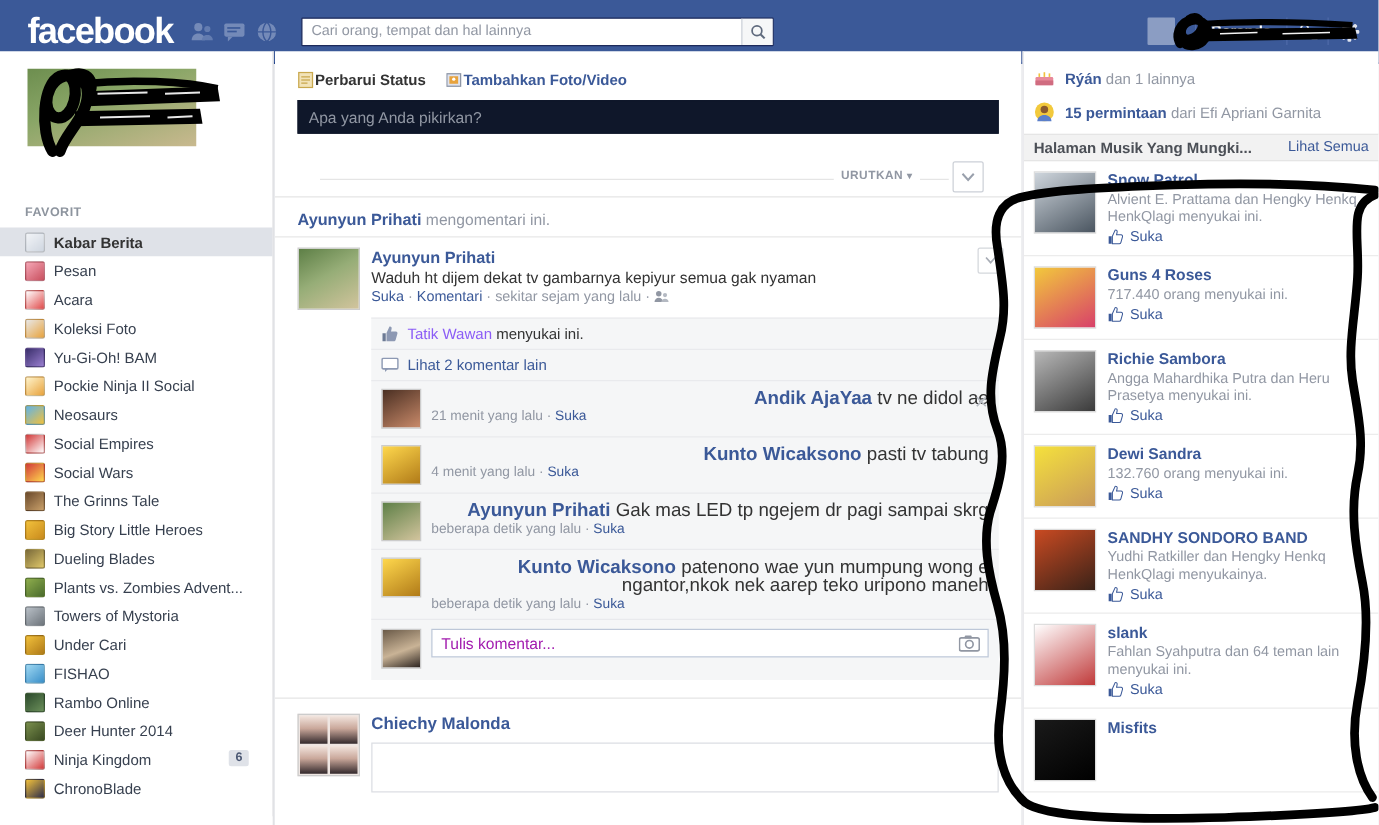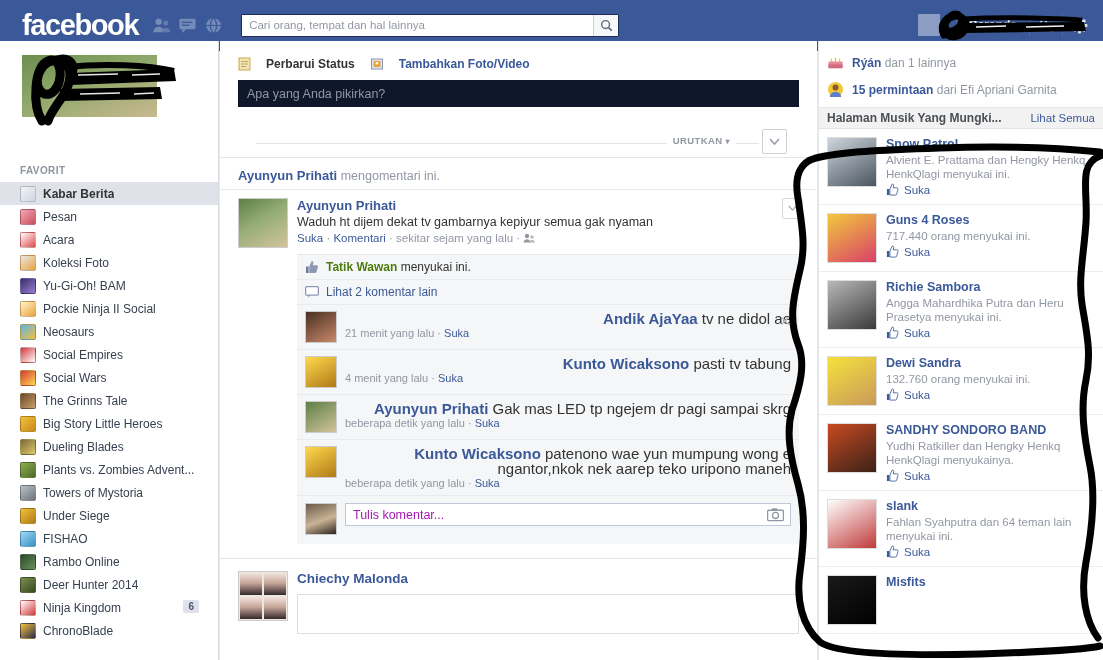--- a/index.html
+++ b/index.html
@@ -88,21 +88,21 @@
     font-size:10px; font-weight:bold; border-radius:2px; padding:1px 5px;
   }
 
   
   .centercol{
     position:absolute; left:220px; top:41px; width:597px; height:619px;
     background:#fff; overflow:hidden;
   }
   .composer{ padding:16px 18px 0 18px; }
   .comp-tabs{ display:flex; align-items:center; gap:16px; }
-  .comp-tab{ display:flex; align-items:center; gap:14px; cursor:pointer;justify-content:center; }
+  .comp-tab{ display:flex; align-items:center; gap:0; cursor:pointer;justify-content:center; }
   .comp-tab .t{ font-size:12px; font-weight:bold; }
   .comp-tab.active .t{ color:#333; }
   .comp-tab.link .t{ color:#3b5998; }
   .comp-box{
     margin-top:9px; height:27px; border:1px solid #0f172a; background:#0f172a;
     display:flex; align-items:center; padding:0 8px;
   }
   .comp-box span{ color:#9197a3; font-size:12.5px; }
   .sortrow{
     margin-top:26px; position:relative; height:20px;
@@ -132,21 +132,21 @@
   .post-meta a{ color:#3b5998; text-decoration:none; cursor:pointer; }
   .post-chev{
     position:absolute; right:14px; top:8px; width:21px; height:21px;
     border:1px solid #d4d7dc; background:#fff; display:flex;
     align-items:center; justify-content:center; cursor:pointer; border-radius:2px;
   }
 
   .cmt-area{ margin-top:6px; background:#f5f6f7; border-top:1px solid #e9eaed; }
   .cmt-like{ display:flex; align-items:center; gap:7px; padding:5px 8px;
     border-bottom:1px solid #e9eaed; font-size:12px; color:#333; }
-  .cmt-like b{ color:#4d7c0f; font-weight:bold; }
+  .cmt-like b{ color:#8b5cf6; font-weight:normal; }
   .cmt-more{ display:flex; align-items:center; gap:7px; padding:5px 8px;
     border-bottom:1px solid #e9eaed; font-size:12px; color:#3b5998; cursor:pointer; }
   .cmt{ display:flex; padding:6px 8px; border-bottom:1px solid #e9eaed; position:relative; }
   .cmt .ava{ width:32px; height:32px; flex:0 0 32px; border:1px solid #ccc; }
   .cmt .bd{ margin-left:8px; flex:1; min-width:0; }
   .cmt .txt{ font-size:15px; color:#333; line-height:15px;text-align:right; }
   .cmt .txt b{ color:#3b5998; }
   .cmt .sub{ font-size:11px; color:#9197a3; margin-top:1px; }
   .cmt .sub a{ color:#3b5998; text-decoration:none; cursor:pointer; }
   .cmt-x{ position:absolute; right:8px; top:8px; color:#b9bdc4; font-size:14px; cursor:pointer; }
@@ -342,21 +342,21 @@
         <div class="navitem">
           <span class="ico" style="background: linear-gradient(140deg, rgb(143, 174, 77) 0%, rgb(74, 107, 44) 100%); border: 1px solid rgba(0, 0, 0, 0.18);"></span>
           <span class="lbl">Plants vs. Zombies Advent...</span>
         </div>
         <div class="navitem">
           <span class="ico" style="background: linear-gradient(140deg, rgb(185, 192, 199) 0%, rgb(110, 117, 124) 100%); border: 1px solid rgba(0, 0, 0, 0.18);"></span>
           <span class="lbl">Towers of Mystoria</span>
         </div>
         <div class="navitem">
           <span class="ico" style="background: linear-gradient(140deg, rgb(242, 193, 60) 0%, rgb(176, 122, 24) 100%); border: 1px solid rgba(0, 0, 0, 0.18);"></span>
-          <span class="lbl">Under Siege</span>
+          <span class="lbl">Under Cari</span>
         </div>
         <div class="navitem">
           <span class="ico" style="background: linear-gradient(140deg, rgb(159, 216, 242) 0%, rgb(58, 143, 201) 100%); border: 1px solid rgba(0, 0, 0, 0.18);"></span>
           <span class="lbl">FISHAO</span>
         </div>
         <div class="navitem">
           <span class="ico" style="background: linear-gradient(140deg, rgb(44, 74, 44) 0%, rgb(107, 143, 90) 100%); border: 1px solid rgba(0, 0, 0, 0.18);"></span>
           <span class="lbl">Rambo Online</span>
         </div>
         <div class="navitem">

